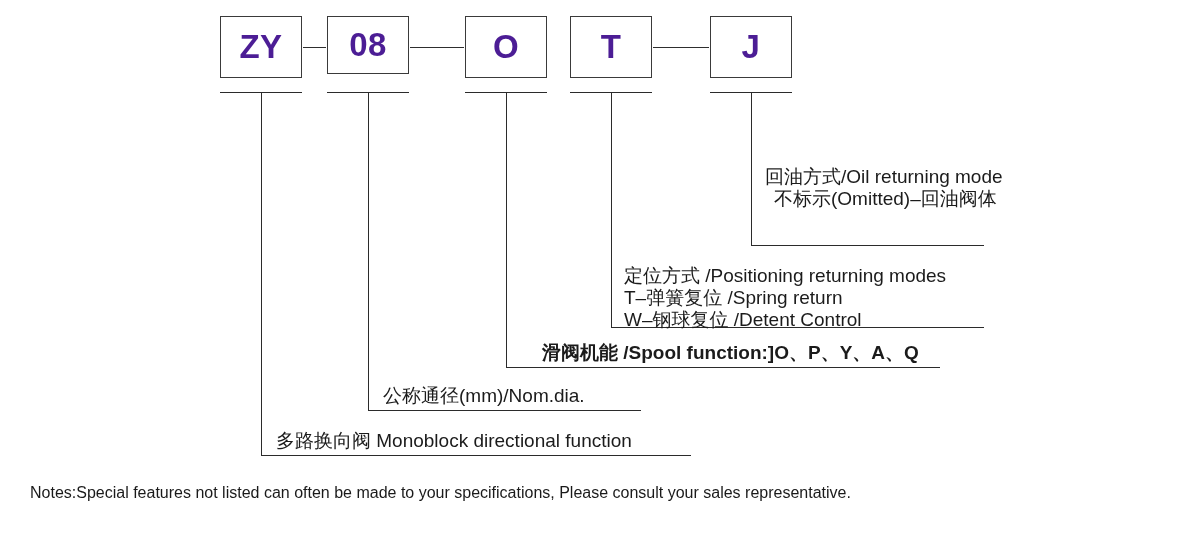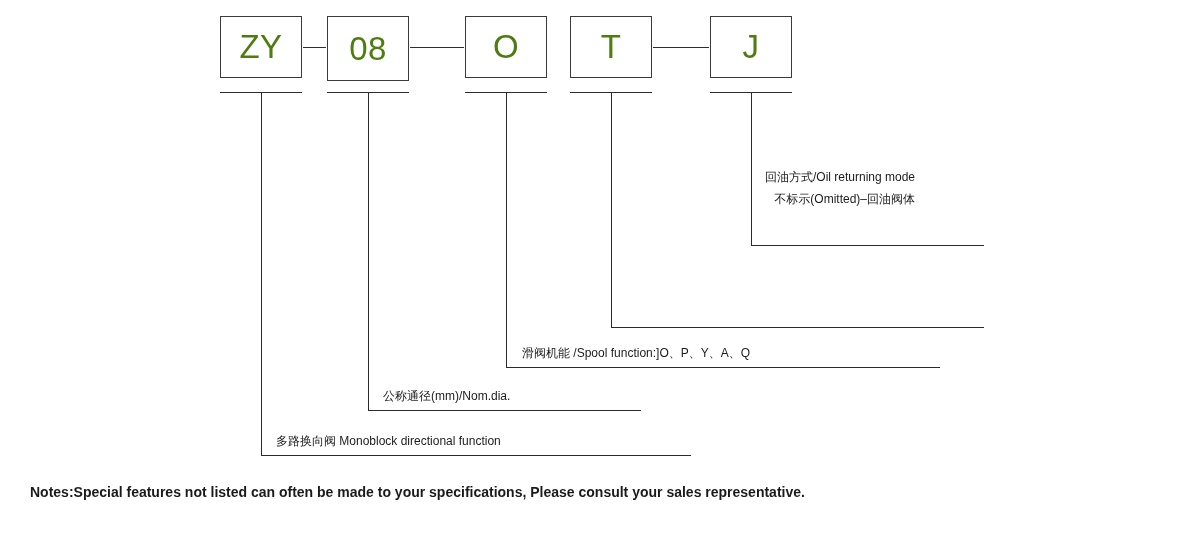--- a/index.html
+++ b/index.html
@@ -23,23 +23,23 @@
 
   
   .code-box {
     position: absolute;
     border: 1.6px solid #3a3a3a;
     background: #ffffff;
     display: flex;
     align-items: center;
     justify-content: center;
     font-size: 33px;
-    font-weight: 400;
+    font-weight: 700;
     letter-spacing: 0.5px;
-    color: #4d7c0f;
+    color: #4c1d95;
     box-sizing: border-box;
   }
 
   
   .connector {
     position: absolute;
     height: 0;
     border-top: 1.8px solid #2e2e2e;
   }
 
@@ -56,54 +56,54 @@
   }
   .underline {          
     position: absolute;
     height: 0;
     border-top: 1.7px solid #2b2b2b;
   }
 
   
   .note-block {
     position: absolute;
-    font-size: 12px;
+    font-size: 19px;
     line-height: 22px;
     white-space: nowrap;
     color: #1b1b1b;
   }
   .note-block .line { display: block; }
-  .note-block .indent { padding-left: 9px; text-align: right; }
+  .note-block .indent { padding-left: 9px; }
 
   
   .footer {
     position: absolute;
     left: 30px;
     white-space: nowrap;
   }
   .footer-cn {
     top: 478px;
     font-size: 18px;
     font-weight: bold;
     letter-spacing: 0.2px;
   }
   .footer-en {
     top: 484px;
-    font-size: 14px;
-    font-weight: 700;
+    font-size: 16px;
+    font-weight: 400;
   }
 </style>
 </head>
 <body>
 
 <div id="diagram">
 
   <div class="code-box" style="left:220px; top:16px; width:82px; height:62px;">ZY</div>
 
-  <div class="code-box" style="left:327px; top:16px; width:82px; height:65px;">08</div>
+  <div class="code-box" style="left:327px; top:16px; width:82px; height:58px;">08</div>
 
   <div class="code-box" style="left:465px; top:16px; width:82px; height:62px;">O</div>
 
   <div class="code-box" style="left:570px; top:16px; width:82px; height:62px;">T</div>
 
   <div class="code-box" style="left:710px; top:16px; width:82px; height:62px;">J</div>
 
   <div class="connector" style="left:303px; top:47px; width:23px;"></div>
   <div class="connector" style="left:410px; top:47px; width:54px;"></div>
   <div class="connector" style="left:653px; top:47px; width:56px;"></div>
@@ -124,22 +124,27 @@
   <div class="underline" style="left:611px; top:327px; width:373px;"></div>
   <div class="underline" style="left:506px; top:367px; width:434px;"></div>
   <div class="underline" style="left:368px; top:410px; width:273px;"></div>
   <div class="underline" style="left:261px; top:455px; width:430px;"></div>
 
   <div class="note-block" style="left:765px; top:166px;">
     <span class="line">回油方式/Oil returning mode</span>
     <span class="line indent">不标示(Omitted)–回油阀体</span>
   </div>
 
+  <div class="note-block" style="left:624px; top:265px;">
+    <span class="line">定位方式 /Positioning returning modes</span>
+    <span class="line">T–弹簧复位 /Spring return</span>
+    <span class="line">W–钢球复位 /Detent Control</span>
+  </div>
 
-  <div class="note-block" style="left:522px; top:342px;">
+  <div class="note-block" style="left:542px; top:342px;font-weight:bold;">
     <span class="line">滑阀机能 /Spool function:]O、P、Y、A、Q</span>
   </div>
 
   <div class="note-block" style="left:383px; top:385px;">
     <span class="line">公称通径(mm)/Nom.dia.</span>
   </div>
 
   <div class="note-block" style="left:276px; top:430px;">
     <span class="line">多路换向阀 Monoblock directional function</span>
   </div>

